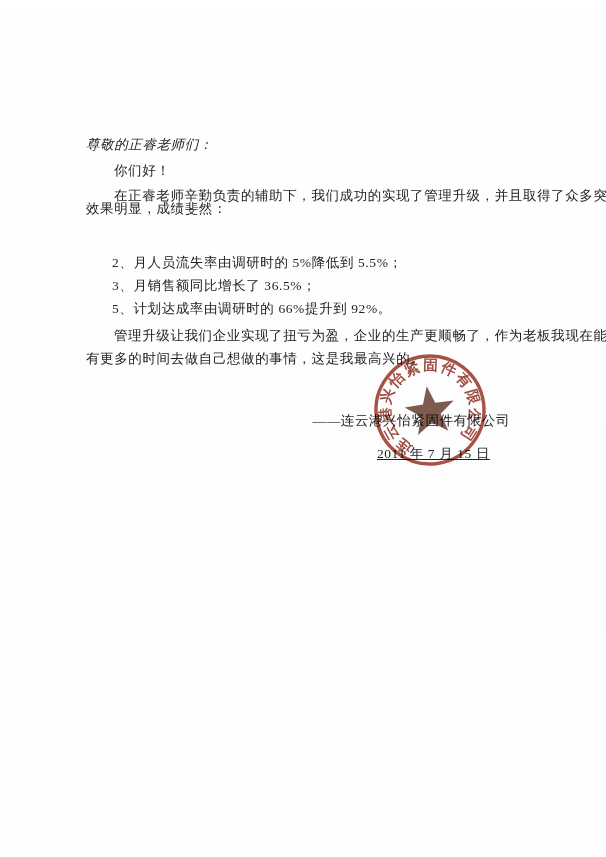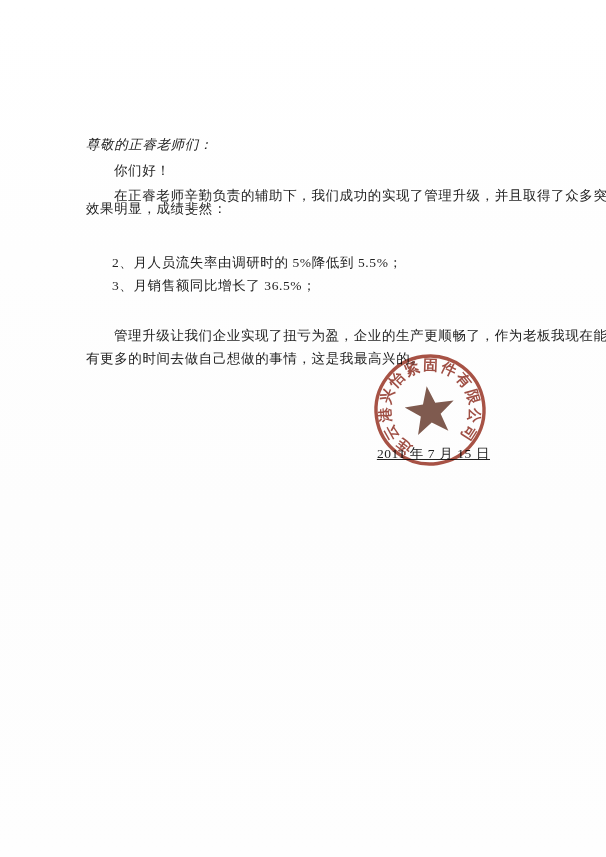--- a/index.html
+++ b/index.html
@@ -61,24 +61,26 @@
 
 
   <div class="line salutation">尊敬的正睿老师们：</div>
   <div class="line greeting">你们好！</div>
 
   <div class="line intro-1">在正睿老师辛勤负责的辅助下，我们成功的实现了管理升级，并且取得了众多突破</div>
   <div class="line intro-2">效果明显，成绩斐然：</div>
 
   <div class="line item-2">2、月人员流失率由调研时的 5%降低到 5.5%；</div>
   <div class="line item-3">3、月销售额同比增长了 36.5%；</div>
+  <div class="line item-4">5、计划达成率由调研时的 66%提升到 92%。</div>
 
   <div class="line closing-1">管理升级让我们企业实现了扭亏为盈，企业的生产更顺畅了，作为老板我现在能够</div>
   <div class="line closing-2">有更多的时间去做自己想做的事情，这是我最高兴的。</div>
 
+  <div class="line signature">——连云港兴怡紧固件有限公司</div>
   <div class="line date-line">2011 年 7 月 15 日</div>
 
   <div class="stamp">
     <svg viewBox="0 0 150 150" xmlns="http://www.w3.org/2000/svg">
 
       <circle cx="75" cy="75" r="54" fill="none" stroke="#9c3a2b" stroke-width="3.4"></circle>
 
       <defs>
         <path id="seal-text-arc" d="M 55 109.6 A 40 40 0 1 1 95 109.6" fill="none"></path>
       </defs>

